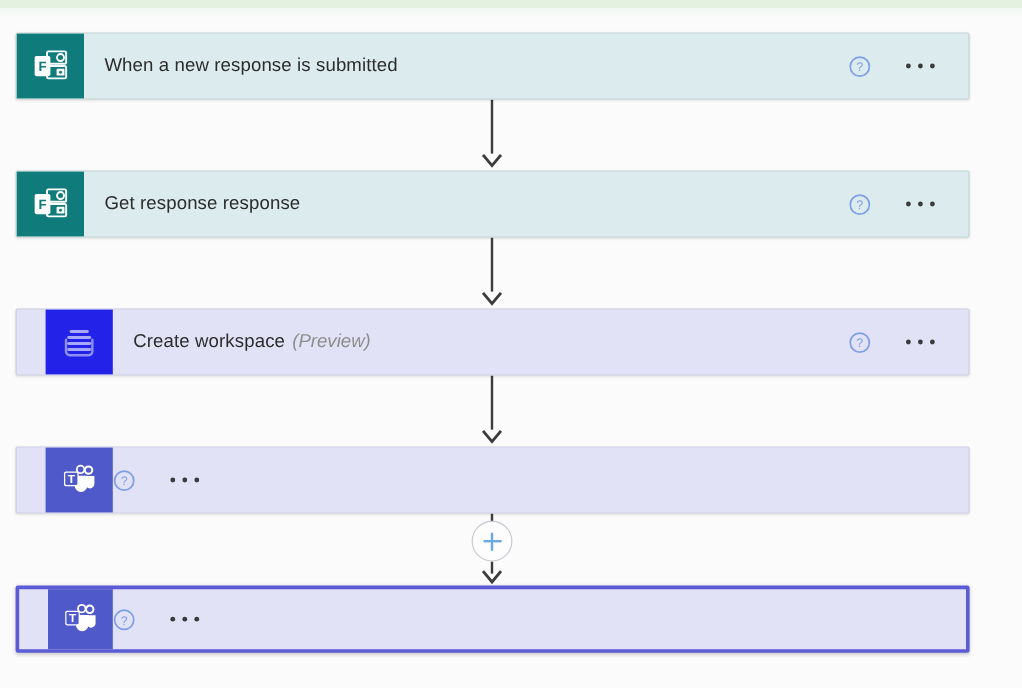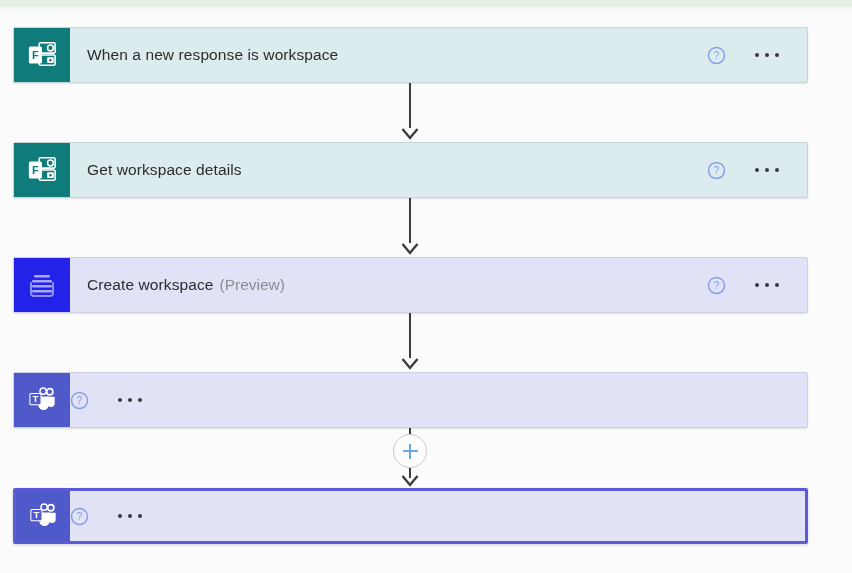--- a/index.html
+++ b/index.html
@@ -52,20 +52,21 @@
     border-radius: 2px;
     box-shadow: 0 1px 2px rgba(0,0,0,0.10);
   }
   .card.teal {
     background: #dcebed;
     border-color: #c6d6d8;
   }
   .card.lavender {
     background: #e2e2f7;
     border-color: #cfcfe4;
+    padding-left: 24px;
   }
   .card.selected {
     border: 3px solid #5b5bd6;
     border-radius: 2px;
     box-shadow: 0 1px 3px rgba(0,0,0,0.18);
   }
 
   .card-icon {
     width: 56px;
     flex: 0 0 56px;
@@ -90,20 +91,21 @@
     font-size: 15.5px;
     color: #2c2c2c;
     letter-spacing: 0.1px;
     white-space: nowrap;
   }
   .card-suffix {
     font-size: 15.5px;
     color: #8d8d8d;
     margin-left: 6px;
     white-space: nowrap;
+    font-style: italic;
   }
 
   .card-actions {
     flex: 0 0 auto;
     display: flex;
     align-items: center;
     gap: 27px;
     padding-right: 26px;
   }
 
@@ -218,21 +220,21 @@
         <rect x="2" y="7" width="14" height="18" rx="1.6" fill="#ffffff"></rect>
         <text x="9" y="20" font-family="'Liberation Sans',sans-serif" font-size="12" font-weight="bold" fill="#0f7b7b" text-anchor="middle">F</text>
         <rect x="13" y="3" width="17" height="11" rx="1.4" fill="none" stroke="#ffffff" stroke-width="1.7"></rect>
         <rect x="13" y="16" width="17" height="11" rx="1.4" fill="none" stroke="#ffffff" stroke-width="1.7"></rect>
         <circle cx="25" cy="8.5" r="3.1" fill="none" stroke="#ffffff" stroke-width="1.7"></circle>
         <rect x="21.5" y="18.5" width="7" height="6" rx="0.8" fill="#ffffff"></rect>
         <circle cx="25" cy="21.5" r="1.3" fill="#0f7b7b"></circle>
       </svg>
     </div>
     <div class="card-body">
-      <span class="card-title">When a new response is workspace</span>
+      <span class="card-title">When a new response is submitted</span>
       <span class="card-suffix"></span>
     </div>
     <div class="card-actions">
       <svg class="help-icon" viewBox="0 0 20 20">
         <circle cx="10" cy="10" r="8.4" fill="none" stroke="#7f9fe8" stroke-width="1.5"></circle>
         <text x="10" y="14.2" font-family="'Liberation Sans',sans-serif" font-size="11" fill="#7f9fe8" text-anchor="middle">?</text>
       </svg>
       <span class="ellipsis">
         <i></i>
           <i></i>
@@ -247,21 +249,21 @@
         <rect x="2" y="7" width="14" height="18" rx="1.6" fill="#ffffff"></rect>
         <text x="9" y="20" font-family="'Liberation Sans',sans-serif" font-size="12" font-weight="bold" fill="#0f7b7b" text-anchor="middle">F</text>
         <rect x="13" y="3" width="17" height="11" rx="1.4" fill="none" stroke="#ffffff" stroke-width="1.7"></rect>
         <rect x="13" y="16" width="17" height="11" rx="1.4" fill="none" stroke="#ffffff" stroke-width="1.7"></rect>
         <circle cx="25" cy="8.5" r="3.1" fill="none" stroke="#ffffff" stroke-width="1.7"></circle>
         <rect x="21.5" y="18.5" width="7" height="6" rx="0.8" fill="#ffffff"></rect>
         <circle cx="25" cy="21.5" r="1.3" fill="#0f7b7b"></circle>
       </svg>
     </div>
     <div class="card-body">
-      <span class="card-title">Get workspace details</span>
+      <span class="card-title">Get response response</span>
       <span class="card-suffix"></span>
     </div>
     <div class="card-actions">
       <svg class="help-icon" viewBox="0 0 20 20">
         <circle cx="10" cy="10" r="8.4" fill="none" stroke="#7f9fe8" stroke-width="1.5"></circle>
         <text x="10" y="14.2" font-family="'Liberation Sans',sans-serif" font-size="11" fill="#7f9fe8" text-anchor="middle">?</text>
       </svg>
       <span class="ellipsis">
         <i></i>
           <i></i>

